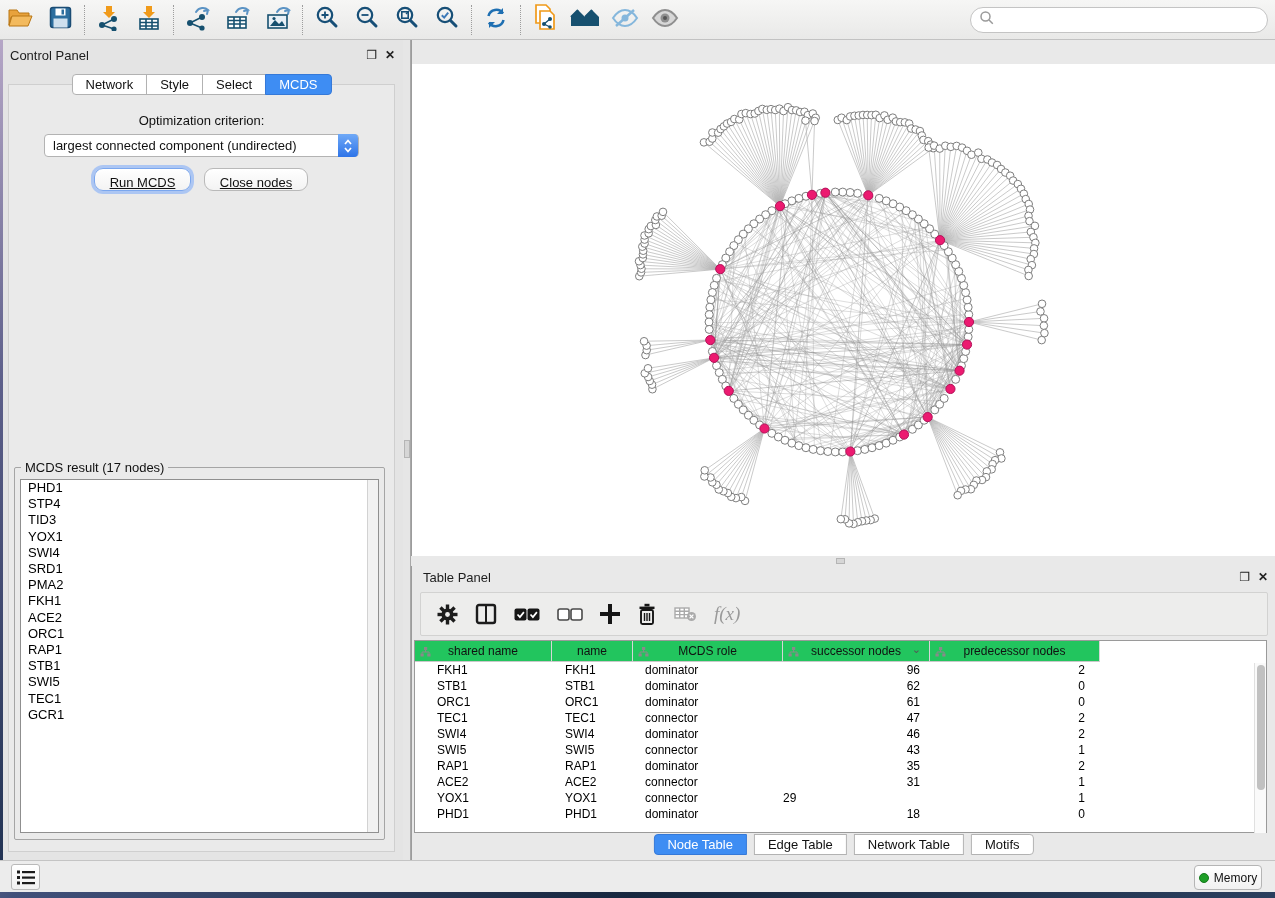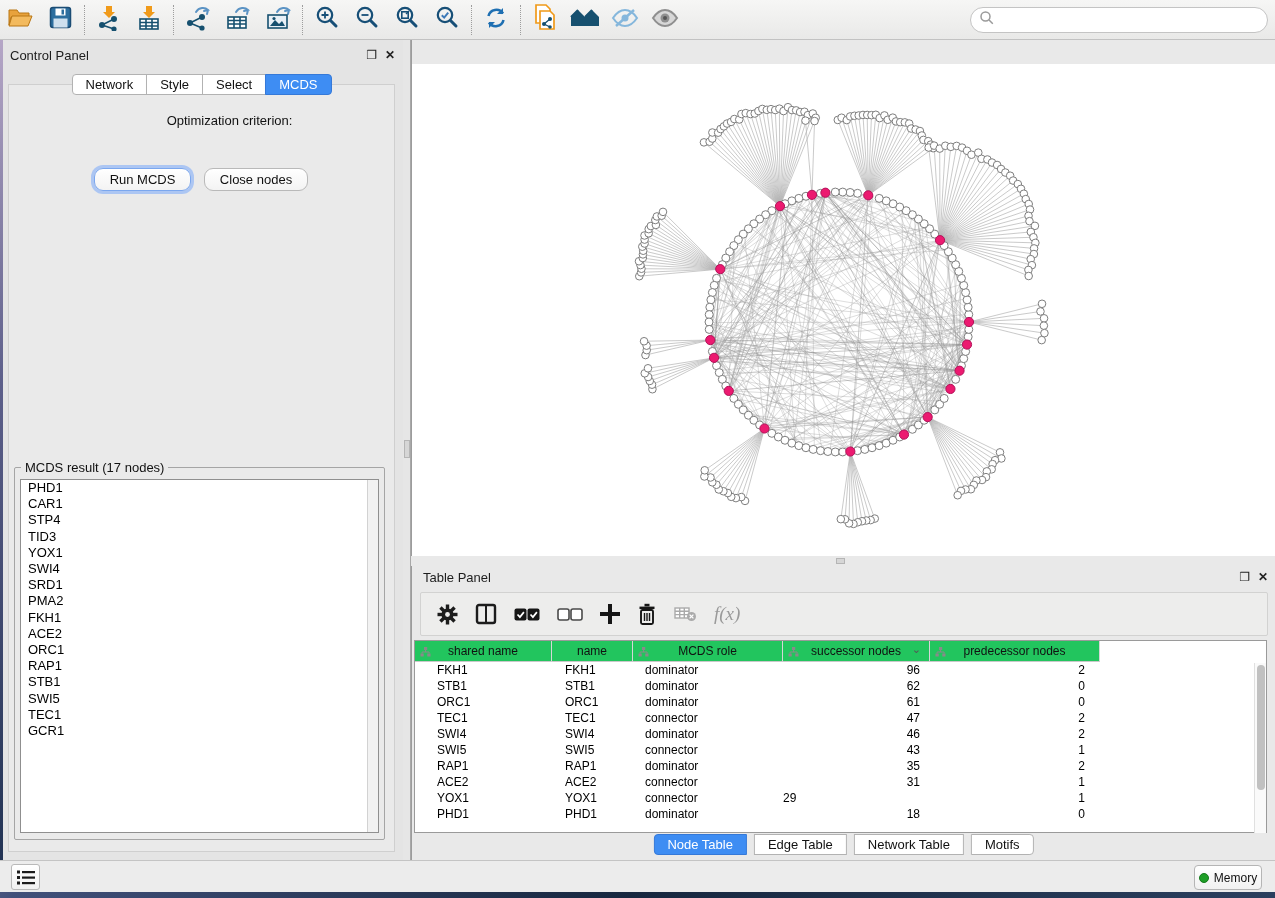--- a/index.html
+++ b/index.html
@@ -28,29 +28,29 @@
   .cp-content { position:absolute; left:8px; top:44px; width:387px; height:768px;
     background:#eaeaea; border:1px solid #cfcfcf; }
   .seg-group { position:absolute; display:flex; }
   .seg { height:21px; line-height:20px; padding:0 13px; font-size:13px; background:#fff;
     border:1px solid #b2b2b2; margin-left:-1px; color:#111; text-align:center; }
   .seg:first-child { border-radius:4px 0 0 4px; margin-left:0; }
   .seg:last-child { border-radius:0 4px 4px 0; }
   .seg.active { background:#3e8df3; border-color:#3579d8; color:#fff; }
   .cp-tabs { left:50%; transform:translateX(-50%); top:34px; z-index:5; }
 
-  .opt-label { position:absolute; left:0; top:73px; width:403px; text-align:center; font-size:13px; color:#111;margin-left:28px; }
+  .opt-label { position:absolute; left:0; top:73px; width:403px; text-align:center; font-size:13px; color:#111; }
   .combo { position:absolute; left:44px; top:94px; width:315px; height:23px; background:#fff;
     border:1px solid #b3b3b3; border-radius:4px; font-size:13px; color:#111;
     display:flex; align-items:center; padding-left:8px; }
   .combo-stepper { position:absolute; right:0; top:-1px; width:20px; height:23px; border-radius:0 4px 4px 0;
     background:linear-gradient(#6fa9f7,#2e74e8); display:flex; align-items:center; justify-content:center; }
   .btn { position:absolute; height:23px; background:linear-gradient(#ffffff,#f3f3f3);
     border:1px solid #b9b9b9; border-radius:9px; font-size:13px; color:#111;
-    display:flex; align-items:center; justify-content:center; }
+    display:flex; align-items:flex-end; justify-content:center;text-decoration:underline; }
   .btn-run { left:94px; top:128px; width:97px; border-color:#7ba7ee;
     box-shadow:0 0 0 3px rgba(98,155,255,.45); }
   .btn-close { left:204px; top:128px; width:104px; }
 
   .fieldset { position:absolute; left:14px; top:427px; width:371px; height:373px;
     border:1px solid #a5a5a5; border-radius:2px; }
   .fieldset .legend { position:absolute; top:-8px; left:6px; background:#eaeaea; padding:0 4px;
     font-size:13px; color:#111; }
   .mcds-list { position:absolute; left:5px; top:11px; width:359px; height:354px; background:#fff;
     border:1px solid #8f8f8f; overflow:hidden; }
@@ -271,33 +271,41 @@
     </div>
     <div class="cp-content"></div>
     <div class="seg-group cp-tabs">
         <div class="seg">Network</div>
         <div class="seg">Style</div>
         <div class="seg">Select</div>
         <div class="seg active">MCDS</div>
       </div>
 
     <div class="opt-label">Optimization criterion:</div>
+    <div class="combo">
+      <span>largest connected component (undirected)</span>
+      <span class="combo-stepper">
+        <svg width="10" height="16" viewBox="0 0 10 16">
+            <path d="M2 6l3-3.5L8 6" fill="none" stroke="#fff" stroke-width="1.7"></path>
+            <path d="M2 10l3 3.5L8 10" fill="none" stroke="#fff" stroke-width="1.7"></path>
+          </svg>
+      </span>
+    </div>
     <div class="btn btn-run">
         <span>Run MCDS</span>
       </div>
     <div class="btn btn-close">
         <span>Close nodes</span>
       </div>
 
     <div class="fieldset">
       <span class="legend">MCDS result (17 nodes)</span>
       <div class="mcds-list">
         <div id="mcds-items">
             <div class="mcds-item">PHD1</div>
-            <div class="mcds-item">CAR1</div>
             <div class="mcds-item">STP4</div>
             <div class="mcds-item">TID3</div>
             <div class="mcds-item">YOX1</div>
             <div class="mcds-item">SWI4</div>
             <div class="mcds-item">SRD1</div>
             <div class="mcds-item">PMA2</div>
             <div class="mcds-item">FKH1</div>
             <div class="mcds-item">ACE2</div>
             <div class="mcds-item">ORC1</div>
             <div class="mcds-item">RAP1</div>

